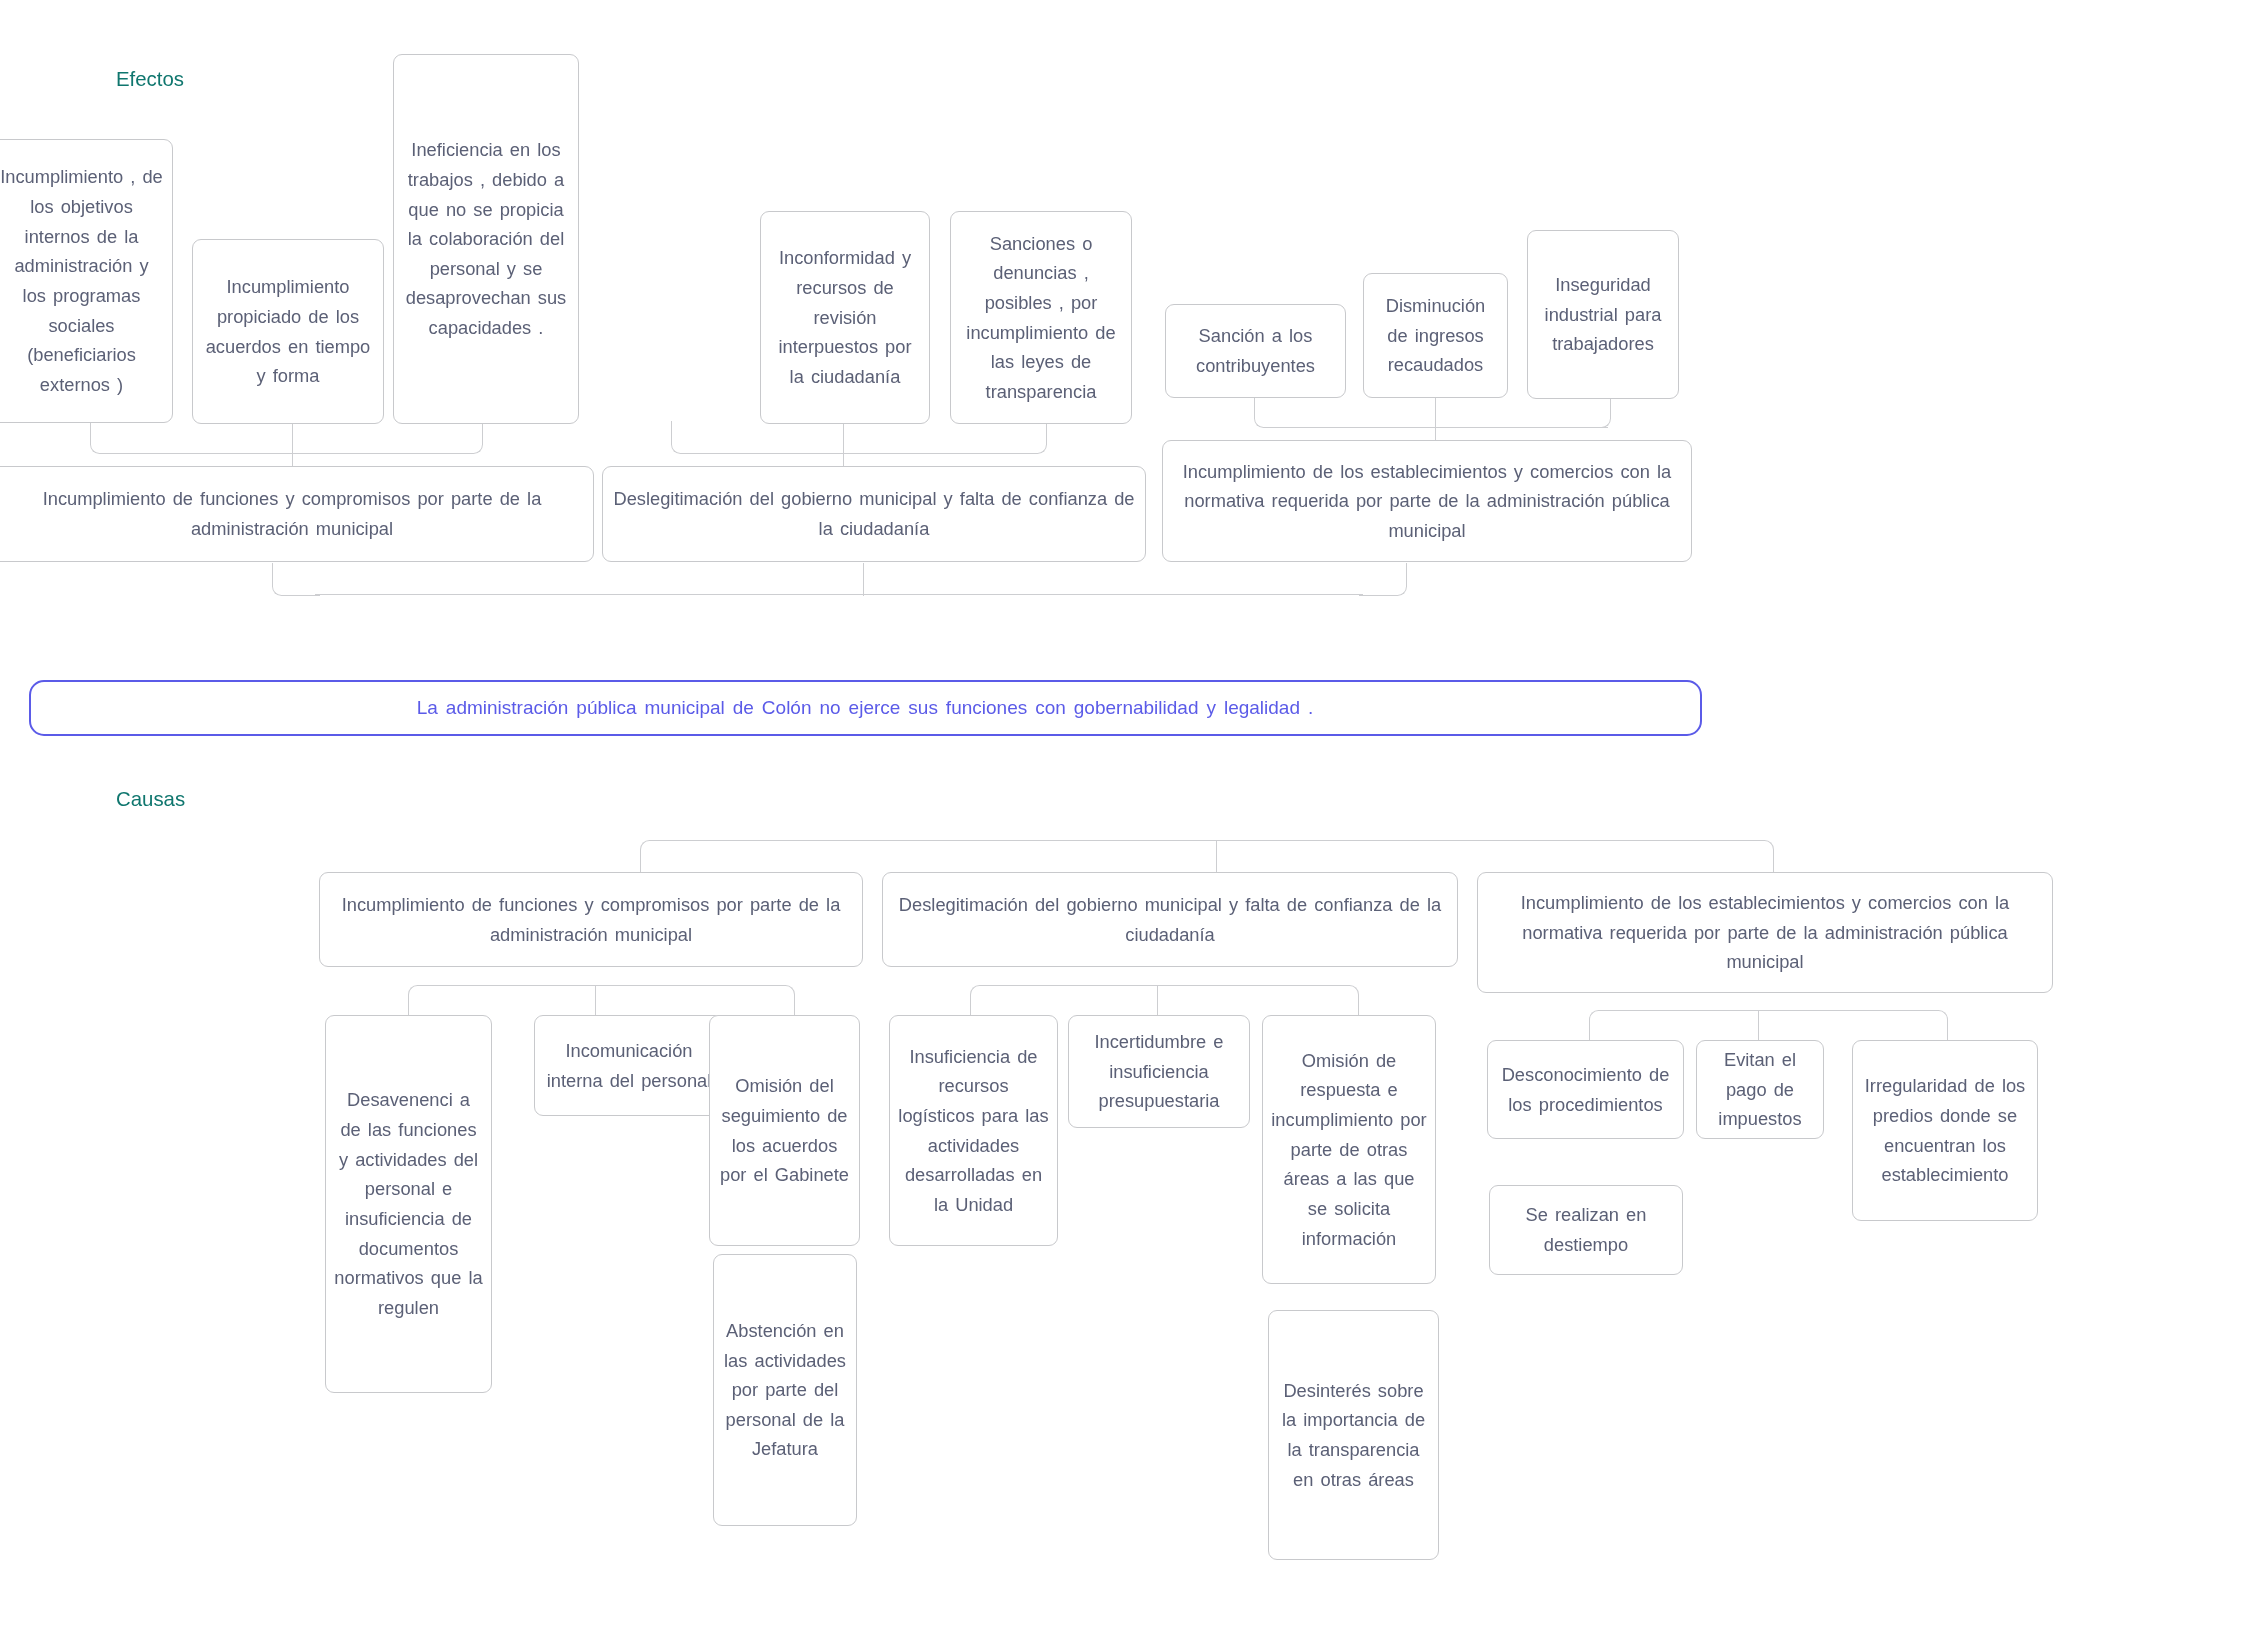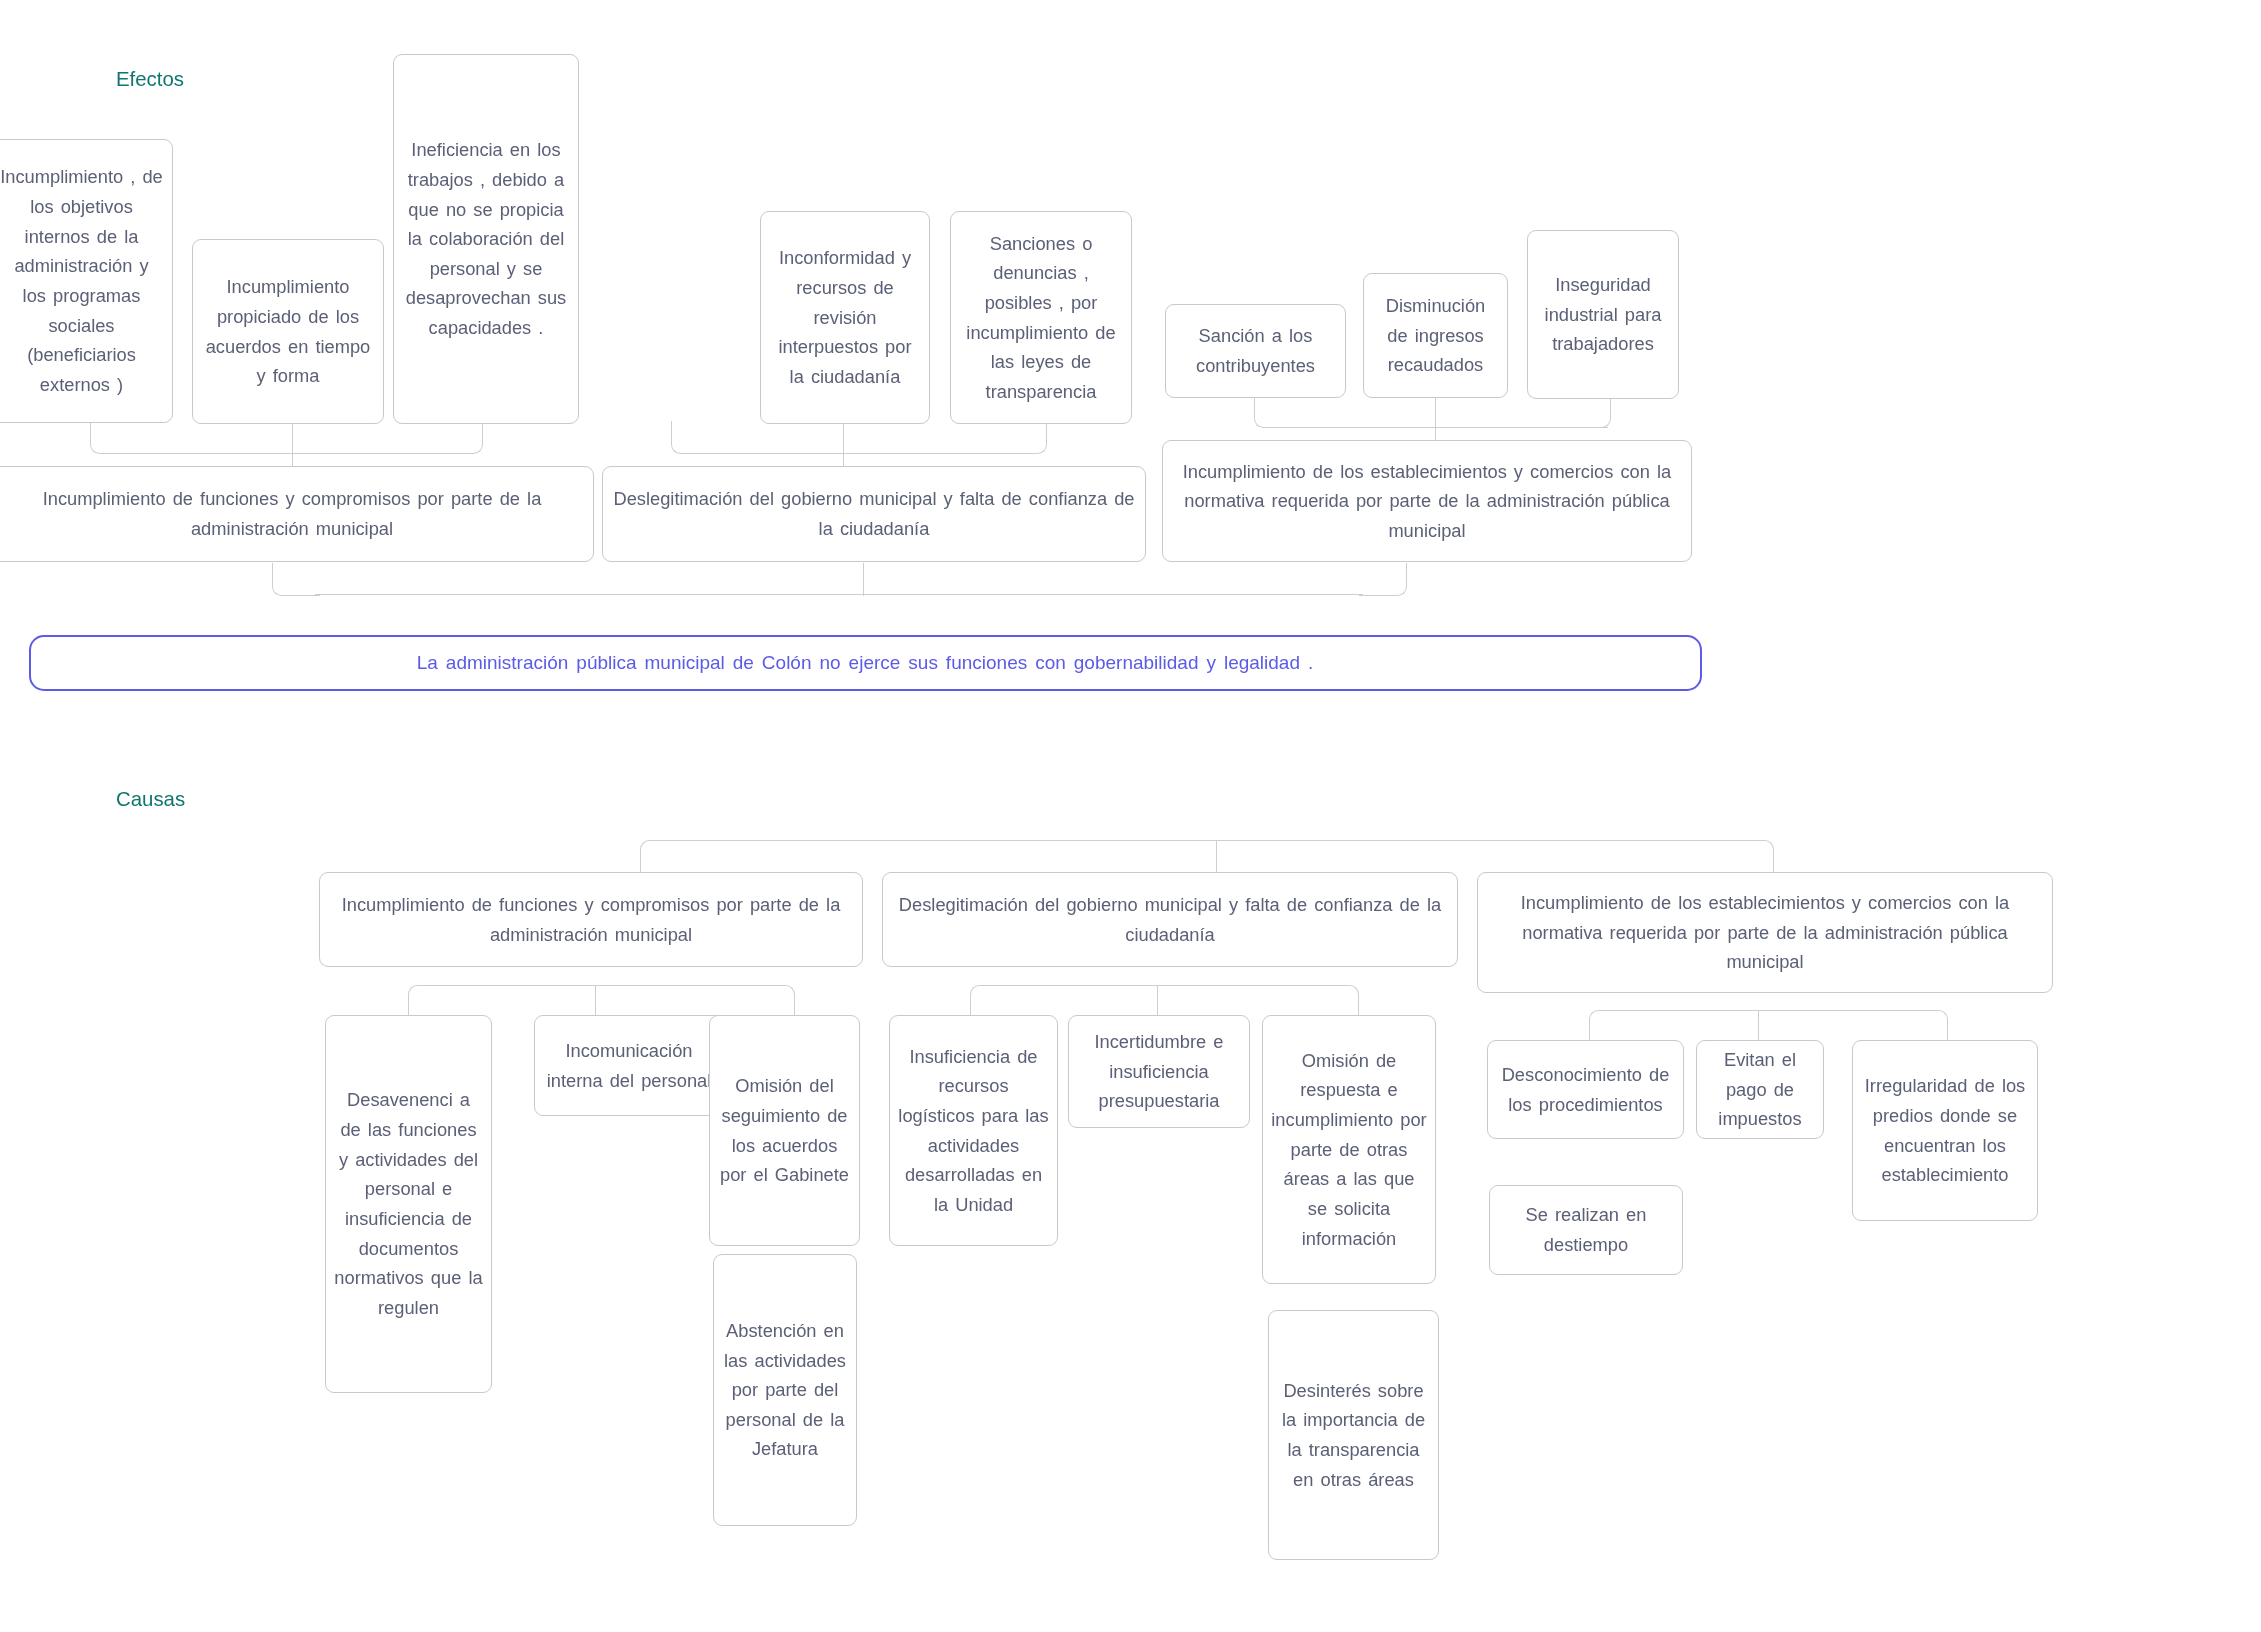--- a/index.html
+++ b/index.html
@@ -156,21 +156,21 @@
   </div>
 
   <div class="node" style="left:602px; top:466px; width:544px; height:96px;">
     <span>Deslegitimación   del gobierno   municipal   y falta  de  confianza   de la  ciudadanía</span>
   </div>
 
   <div class="node" style="left:1162px; top:440px; width:530px; height:122px;">
     <span>Incumplimiento   de los  establecimientos    y  comercios   con la  normativa   requerida   por  parte  de la  administración    pública   municipal</span>
   </div>
 
-  <div class="problem" style="left:28.5px; top:635px; width:1673px; height:56px;">
+  <div class="problem" style="left:28.5px; top:680px; width:1673px; height:56px;">
     <span>La administración   pública  municipal   de Colón no ejerce  sus funciones   con gobernabilidad   y legalidad .</span>
   </div>
 
   <div class="elbow tl" style="left:640px;  top:840px; width:48px; height:33px;"></div>
   <div class="vline" style="left:1216px; top:840px; height:33px;"></div>
   <div class="elbow tr" style="left:1726px; top:840px; width:48px; height:33px;"></div>
   <div class="hline" style="left:684px; top:840px; width:1046px;"></div>
 
   <div class="node" style="left:319px; top:872px; width:544px; height:95px;">
     <span>Incumplimiento   de funciones   y compromisos   por  parte  de la administración    municipal</span>

